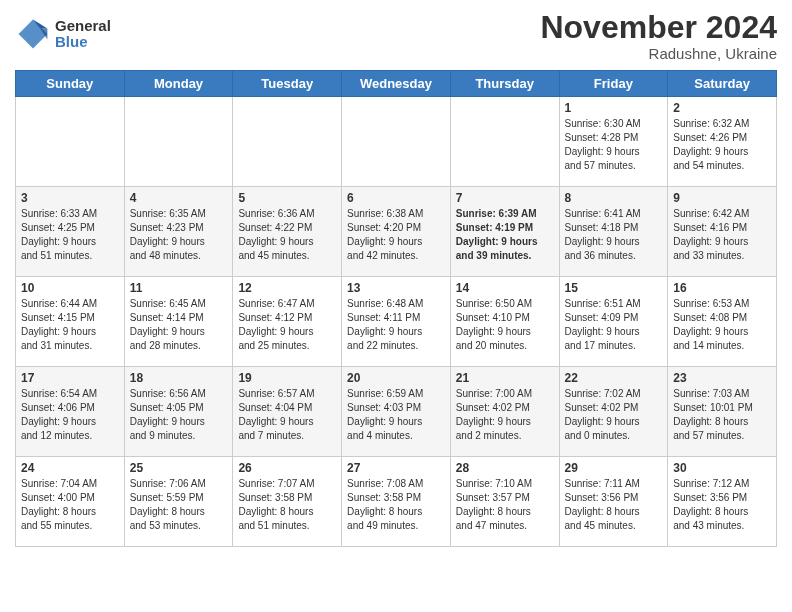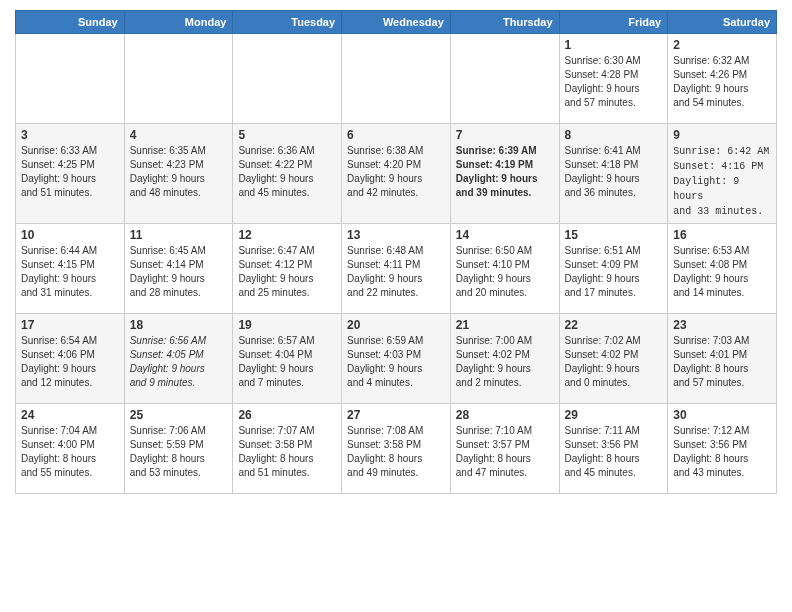--- a/index.html
+++ b/index.html
@@ -60,23 +60,23 @@
       color: #555;
     }
     .calendar {
       width: 100%;
       border-collapse: collapse;
       border: 1px solid #ccc;
     }
     .calendar th {
       background-color: #3a7bbf;
       color: #fff;
-      text-align: right;
+      text-align: center;
       padding: 5px 6px;
-      font-size: 11px;
+      font-size: 13px;
       border: 1px solid #2e6aa8;
     }
     .calendar td {
       width: calc(100% / 7);
       vertical-align: top;
       border: 1px solid #ccc;
       padding: 4px 5px;
       height: 90px;
       font-size: 11px;
       color: #333;
@@ -110,20 +110,37 @@
     .row-1 td { background: #fff; }
     .row-2 td { background: #f0f0f0; }
     .row-3 td { background: #fff; }
     .row-4 td { background: #f0f0f0; }
     .row-5 td { background: #fff; }
   </style>
 </head>
 <body>
 
 <div class="page">
+  <div class="header">
+    <div class="logo">
+      <svg class="logo-icon" viewBox="0 0 40 40">
+        <polygon points="20,4 36,20 20,36 4,20" fill="#3a7bbf" opacity="0.85"></polygon>
+        <polygon points="20,4 36,14 28,14" fill="#2a5a9f"></polygon>
+        <polygon points="28,14 36,14 36,26" fill="#1a4a8f" opacity="0.7"></polygon>
+      </svg>
+      <div class="logo-text">
+        <span class="logo-general">General</span>
+        <span class="logo-blue">Blue</span>
+      </div>
+    </div>
+    <div class="title-section">
+      <div class="month-title">November 2024</div>
+      <div class="location">Radushne, Ukraine</div>
+    </div>
+  </div>
 
   <table class="calendar">
     <thead>
       <tr>
       <th>Sunday</th>
           <th>Monday</th>
           <th>Tuesday</th>
           <th>Wednesday</th>
           <th>Thursday</th>
           <th>Friday</th>
@@ -164,21 +181,21 @@
 Daylight: 9 hours
 and 42 minutes.</span></td>
           <td><span class="day-num">7</span><span class="day-info" style="white-space: pre-line; font-weight: bold;">Sunrise: 6:39 AM
 Sunset: 4:19 PM
 Daylight: 9 hours
 and 39 minutes.</span></td>
           <td><span class="day-num">8</span><span class="day-info" style="white-space: pre-line;">Sunrise: 6:41 AM
 Sunset: 4:18 PM
 Daylight: 9 hours
 and 36 minutes.</span></td>
-          <td><span class="day-num">9</span><span class="day-info" style="white-space: pre-line; font-family: Liberation Mono, monospace;">Sunrise: 6:42 AM
+          <td><span class="day-num">9</span><span class="day-info" style="white-space: pre-line;">Sunrise: 6:42 AM
 Sunset: 4:16 PM
 Daylight: 9 hours
 and 33 minutes.</span></td>
         </tr>
         <tr class="row-3">
           <td><span class="day-num">10</span><span class="day-info" style="white-space: pre-line;">Sunrise: 6:44 AM
 Sunset: 4:15 PM
 Daylight: 9 hours
 and 31 minutes.</span></td>
           <td><span class="day-num">11</span><span class="day-info" style="white-space: pre-line; text-align: right;">Sunrise: 6:45 AM
@@ -204,42 +221,42 @@
           <td><span class="day-num">16</span><span class="day-info" style="white-space: pre-line; text-align: right;">Sunrise: 6:53 AM
 Sunset: 4:08 PM
 Daylight: 9 hours
 and 14 minutes.</span></td>
         </tr>
         <tr class="row-4">
           <td><span class="day-num">17</span><span class="day-info" style="white-space: pre-line;">Sunrise: 6:54 AM
 Sunset: 4:06 PM
 Daylight: 9 hours
 and 12 minutes.</span></td>
-          <td><span class="day-num">18</span><span class="day-info" style="white-space: pre-line; font-style: italic;">Sunrise: 6:56 AM
+          <td><span class="day-num">18</span><span class="day-info" style="white-space: pre-line;">Sunrise: 6:56 AM
 Sunset: 4:05 PM
 Daylight: 9 hours
 and 9 minutes.</span></td>
           <td><span class="day-num">19</span><span class="day-info" style="white-space: pre-line;">Sunrise: 6:57 AM
 Sunset: 4:04 PM
 Daylight: 9 hours
 and 7 minutes.</span></td>
           <td><span class="day-num">20</span><span class="day-info" style="white-space: pre-line;">Sunrise: 6:59 AM
 Sunset: 4:03 PM
 Daylight: 9 hours
 and 4 minutes.</span></td>
           <td><span class="day-num">21</span><span class="day-info" style="white-space: pre-line;">Sunrise: 7:00 AM
 Sunset: 4:02 PM
 Daylight: 9 hours
 and 2 minutes.</span></td>
           <td><span class="day-num">22</span><span class="day-info" style="white-space: pre-line;">Sunrise: 7:02 AM
 Sunset: 4:02 PM
 Daylight: 9 hours
 and 0 minutes.</span></td>
           <td><span class="day-num">23</span><span class="day-info" style="white-space: pre-line;">Sunrise: 7:03 AM
-Sunset: 4:01 PM
+Sunset: 10:01 PM
 Daylight: 8 hours
 and 57 minutes.</span></td>
         </tr>
         <tr class="row-5">
           <td><span class="day-num">24</span><span class="day-info" style="white-space: pre-line;">Sunrise: 7:04 AM
 Sunset: 4:00 PM
 Daylight: 8 hours
 and 55 minutes.</span></td>
           <td><span class="day-num">25</span><span class="day-info" style="white-space: pre-line;">Sunrise: 7:06 AM
 Sunset: 5:59 PM

